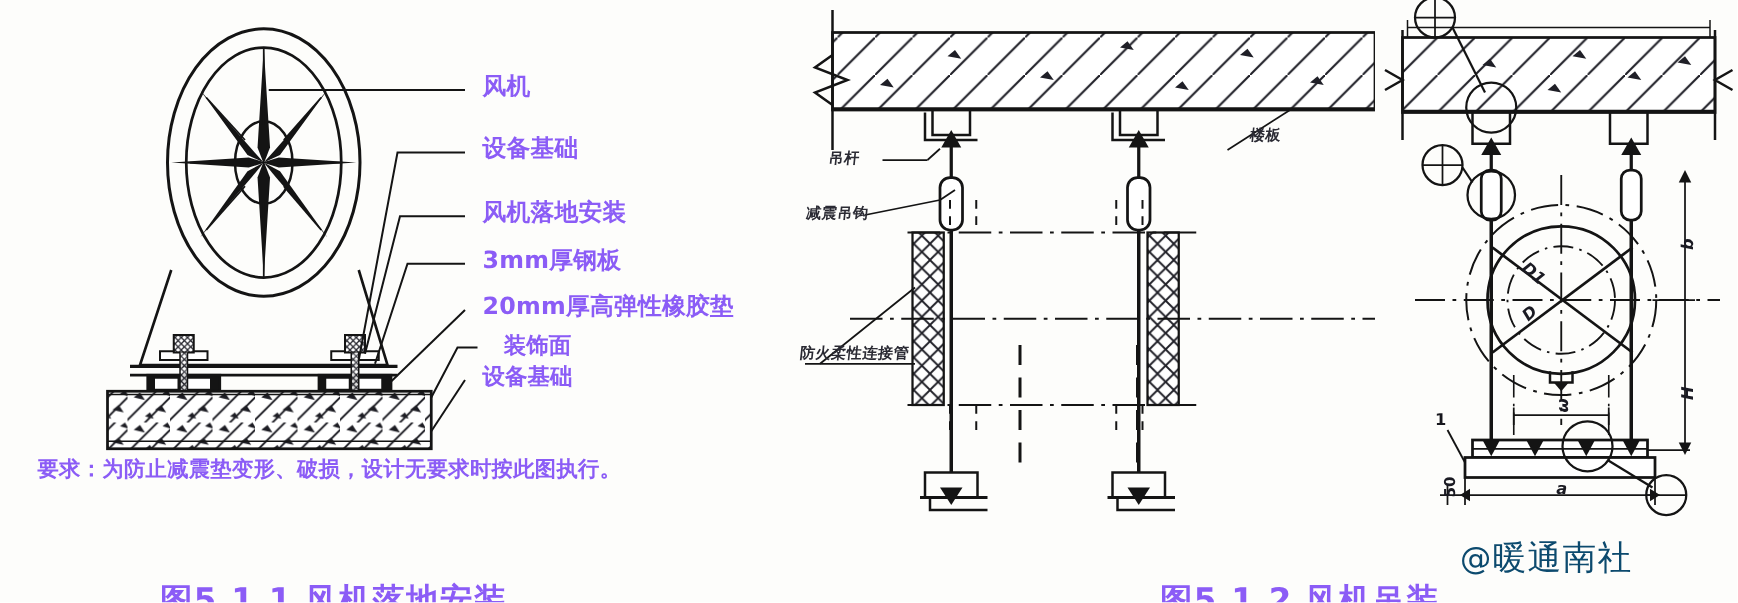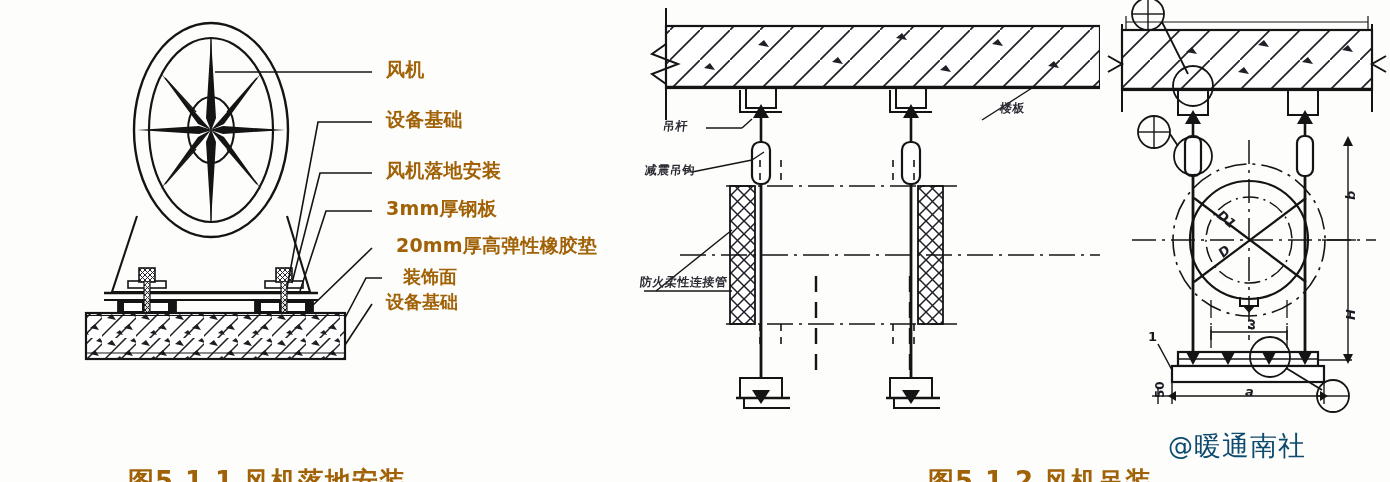--- a/index.html
+++ b/index.html
@@ -26,21 +26,21 @@
   }
   #panel-left  { left: 0;    width: 640px; }
   #panel-mid   { left: 640px; width: 460px; }
   #panel-right { left: 1090px; width: 300px; }
 
   svg { display: block; }
 
   .txt {
     position: absolute;
     font-family: "DejaVu Sans", "Liberation Sans", sans-serif;
-    color: #a16207;
+    color: #8b5cf6;
     white-space: nowrap;
     line-height: 1;
   }
   
   .lbl-left {
     font-size: 19px;
     font-weight: 700;
     letter-spacing: 0.2px;
   }
   .lbl-left-sm {
@@ -234,26 +234,27 @@
     </svg>
 
     <div class="txt lbl-left" style="left:386px; top:60px;">风机</div>
 
     <div class="txt lbl-left" style="left:386px; top:110px;">设备基础</div>
 
     <div class="txt lbl-left" style="left:386px; top:161px;">风机落地安装</div>
 
     <div class="txt lbl-left" style="left:386px; top:199px;">3mm厚钢板</div>
 
-    <div class="txt lbl-left" style="left:386px; top:236px;margin-left:10px;">20mm厚高弹性橡胶垫</div>
+    <div class="txt lbl-left" style="left:386px; top:236px;">20mm厚高弹性橡胶垫</div>
 
     <div class="txt lbl-left-sm" style="left:403px; top:268px;">装饰面</div>
 
     <div class="txt lbl-left-sm" style="left:386px; top:294px;font-family:Liberation Mono, monospace;">设备基础</div>
 
+    <div class="txt" id="note">要求：为防止减震垫变形、破损，设计无要求时按此图执行。</div>
 
     <div class="txt caption" id="caption-left">图5.1.1  风机落地安装</div>
   </div>
 
   <div class="panel" id="panel-mid">
 
     <svg width="460" height="482" viewBox="0 0 460 482">
       <defs>
 
         <pattern id="slabPat" width="30" height="30" patternUnits="userSpaceOnUse">

